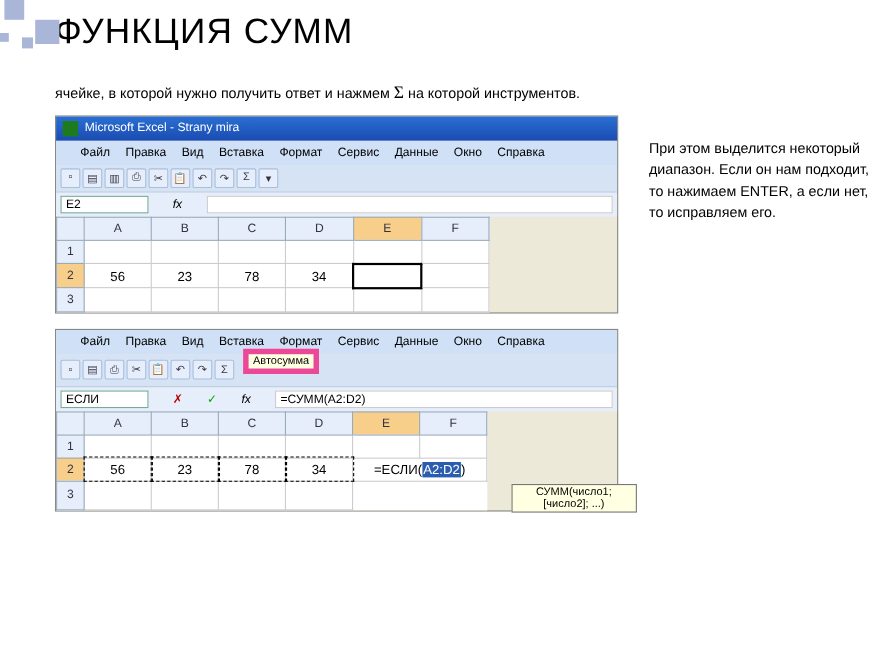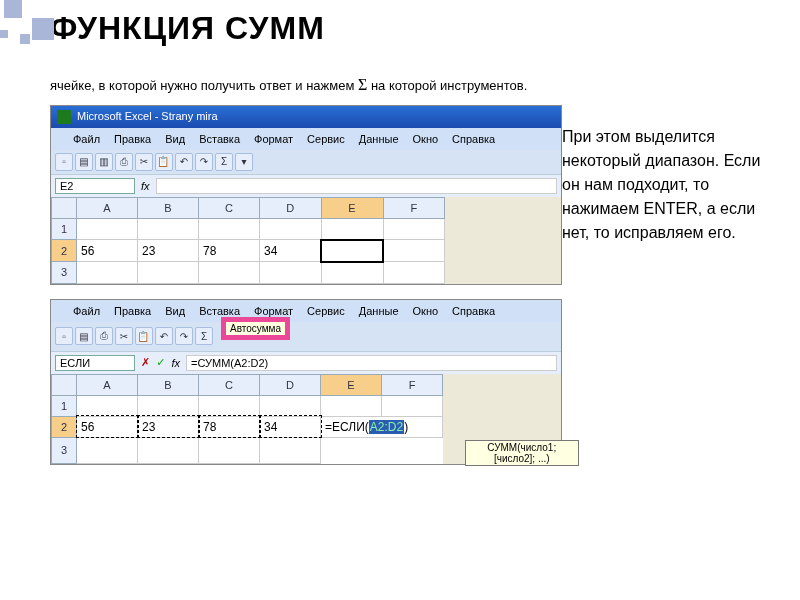--- a/index.html
+++ b/index.html
@@ -3,48 +3,48 @@
 <meta charset="utf-8">
 <style>
   body{margin:0;font-family:Arial,sans-serif;background:#fff;color:#000;width:800px;height:600px;overflow:hidden}
   .decor{position:absolute;top:0;left:0}
   .decor span{position:absolute;background:#aab6d8}
   .d1{width:18px;height:18px;left:4px;top:0}
   .d2{width:22px;height:22px;left:32px;top:18px}
   .d3{width:10px;height:10px;left:20px;top:34px}
   .d4{width:8px;height:8px;left:0;top:30px}
   .slide{padding:10px 30px 0 50px;display:flex;flex-wrap:wrap}
-  h1{font-size:32px;font-weight:bold;margin:0 0 6px 0;letter-spacing:1px}
+  h1{font-size:32px;font-weight:normal;margin:0 0 6px 0;letter-spacing:1px}
   .intro{font-size:13px;line-height:1.5;margin:0 0 8px 0;width:720px}
   .sigma{font-family:serif;font-size:16px}
   .shot-row{display:flex;align-items:flex-start}
   .shot{border:1px solid #888;background:#ece9d8;font-size:11px}
   .titlebar{background:linear-gradient(#2a6fd4,#1a4bb0);color:#fff;padding:4px 6px;display:flex;}
   .xl-icon{width:14px;height:14px;background:#1e7a1e;margin-right:6px;display:inline-block}
   .menubar{background:#cfe0f7;padding:3px 16px;display:flex;gap:2px}
   .menubar span{padding:2px 6px}
   .toolbar{background:#d6e3f4;padding:3px 4px;display:flex;gap:2px;align-items:center}
   .tbtn{width:16px;height:16px;background:#e6eefb;border:1px solid #a7bedf;border-radius:2px;display:flex;align-items:center;justify-content:center;font-size:10px;color:#334}
-  .namebox-row{background:#e6eefb;padding:3px 4px;display:flex;align-items:center;gap:6px;border-top:1px solid #bcd}
+  .namebox-row{background:#e6eefb;padding:3px 4px;display:flex;align-items:center;gap:22px;border-top:1px solid #bcd}
   .namebox{background:#fff;border:1px solid #7a9;width:70px;padding:1px 4px;font-size:11px}
   .fxbar{background:#fff;border:1px solid #ccc;flex:1;height:14px;display:flex;align-items:center;padding:0 4px;font-size:11px}
   table.grid{border-collapse:collapse;background:#fff;font-size:12px}
   table.grid th{background:#e6eefb;border:1px solid #9ab;width:52px;height:18px;font-weight:normal;font-size:11px;color:#334}
   table.grid th.rowh{width:22px}
-  table.grid td{border:1px solid #ccc;width:52px;height:20px;text-align:left;padding:0 4px}
+  table.grid td{border:1px solid #ccc;width:52px;height:20px;text-align:center;padding:0 4px}
   .active-col{background:#f8cf8a!important}
   .sel-cell{border:2px solid #000!important}
   .dashed td{border:1px dashed #555}
   .marquee{outline:1px dashed #000}
-  .side-text{margin-left:0;font-size:16px;line-height:1.5;width:200px;padding-top:20px}
+  .side-text{margin-left:28px;font-size:13px;line-height:1.5;width:200px;padding-top:20px}
   .shot2{margin-top:14px}
   .fn-ok{color:#0a0}
   .fn-cancel{color:#b00}
   .formula-inplace{background:#fff;border:2px solid #48a;padding:0 2px;font-size:12px;text-align:left}
-  .sel-text{background:#2a5db0;color:#86efac;padding:0 1px}
+  .sel-text{background:#2a5db0;color:#ffffff;padding:0 1px}
   .tooltip{position:relative;top:2px;left:140px;background:#ffffe1;border:1px solid #777;font-size:10px;padding:1px 4px;display:inline-block}
   .auto-tip{position:relative;top:-8px;left:6px;background:#ffffe1;border:5px solid #ec4899;font-size:10px;padding:1px 4px;display:inline-block}
 </style>
 </head>
 <body>
 
 <div class="decor">
   <span class="d1"></span>
     <span class="d2"></span>
     <span class="d3"></span>

